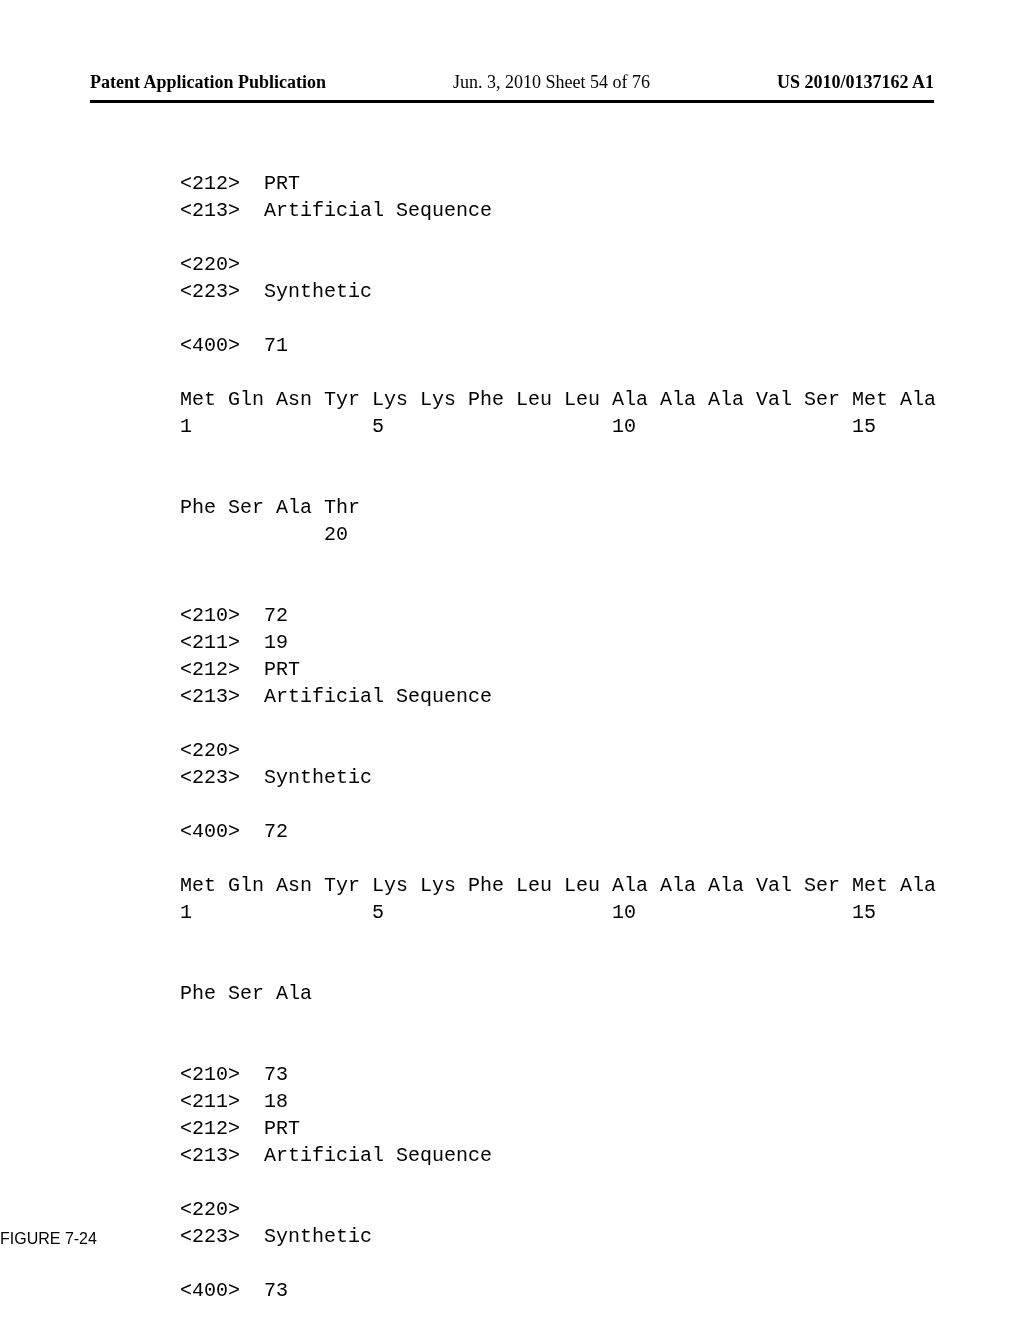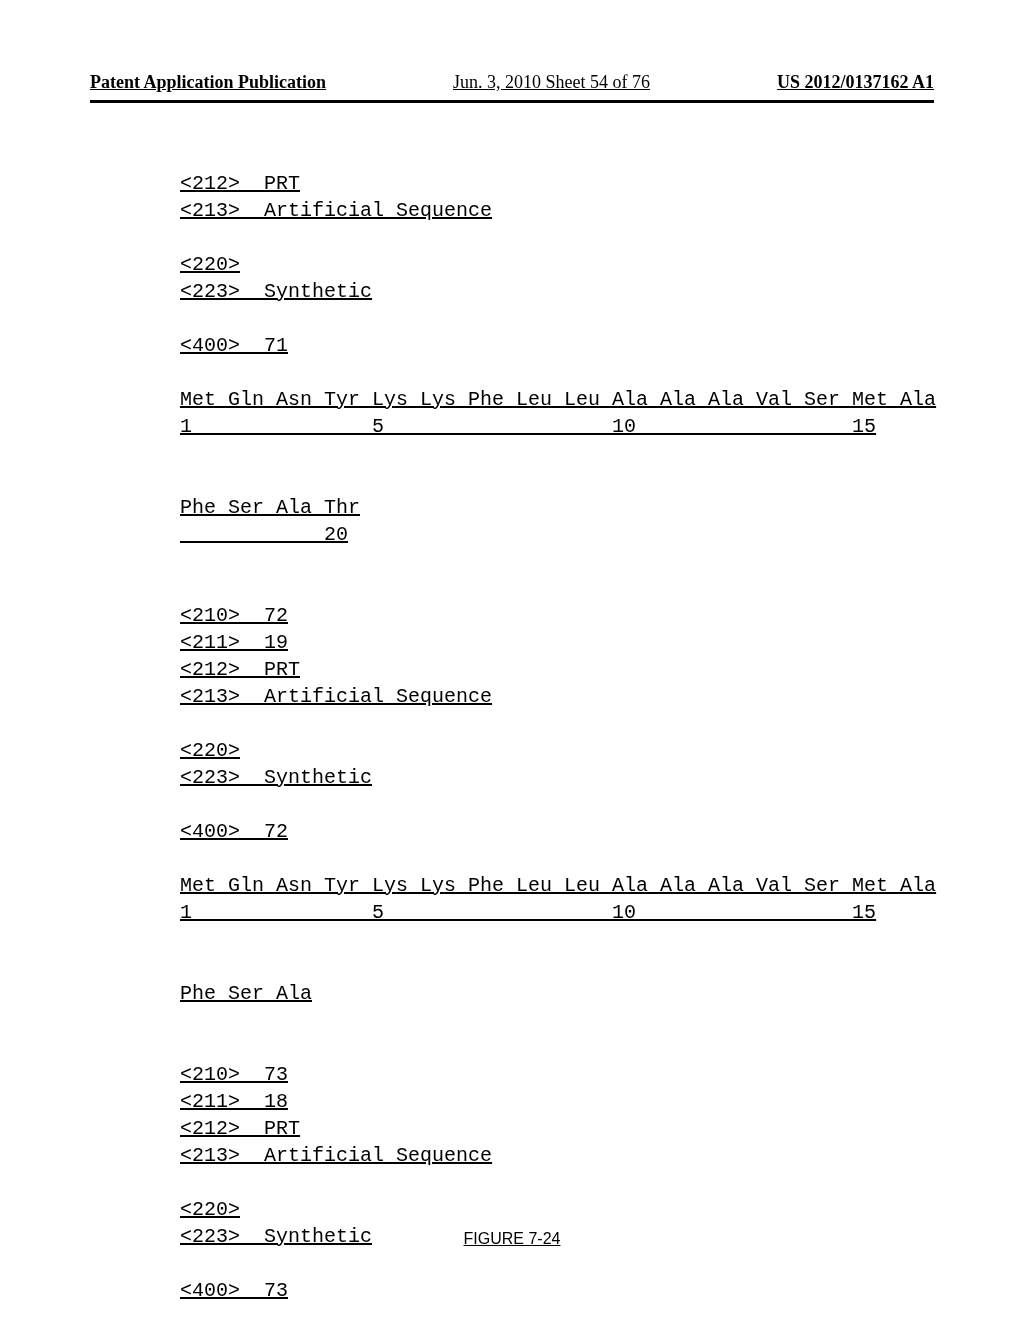--- a/index.html
+++ b/index.html
@@ -1,19 +1,18 @@
 <!DOCTYPE html>
 <html><head>
   <meta charset="utf-8">
   <style>
     * {
       margin: 0;
       padding: 0;
       box-sizing: border-box;
-      text-decoration: underline;
     }
     body {
       width: 1024px;
       height: 1320px;
       background: #fff;
       font-family: "Times New Roman", serif;
       position: relative;
     }
     .header {
       position: absolute;
@@ -52,32 +51,32 @@
       font-family: "Courier New", monospace;
       font-size: 20px;
       line-height: 1.35;
       white-space: pre;
     }
     .figure-label {
       position: absolute;
       bottom: 72px;
       left: 0;
       right: 0;
-      text-align: center;
+      text-align: left;
       font-family: Arial, Helvetica, sans-serif;
       font-size: 16px;
     }
   </style>
 </head>
 <body>
 
 <div class="header">
   <span class="header-left">Patent Application Publication</span>
   <span class="header-center">Jun. 3, 2010  Sheet 54 of 76</span>
-  <span class="header-right">US 2012/0137162 A1</span>
+  <span class="header-right">US 2010/0137162 A1</span>
 </div>
 
 <div class="divider"></div>
 
 <div class="content">&lt;212&gt;  PRT
 &lt;213&gt;  Artificial Sequence
 
 &lt;220&gt;
 &lt;223&gt;  Synthetic
 

